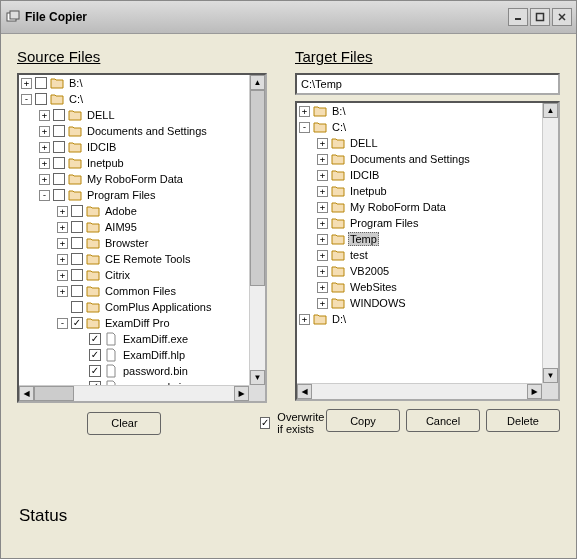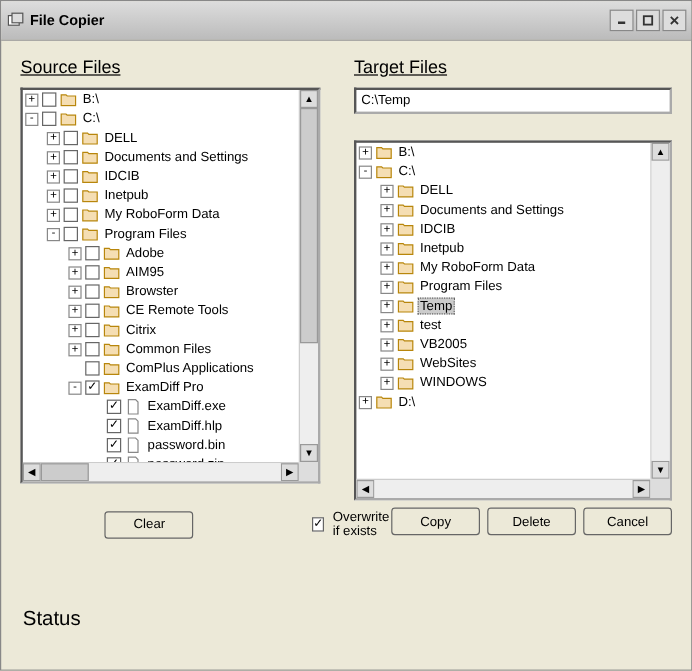--- a/index.html
+++ b/index.html
@@ -152,21 +152,21 @@
   .label { cursor: pointer; padding: 0 2px; }
   .label.selected { background: #ccc; border: 1px dotted #666; padding: 0 1px; }
   .path-input {
     width: 100%;
     height: 22px;
     border: 2px inset #aaa;
     background: #fff;
     padding: 2px 4px;
     font-family: inherit;
     font-size: 11px;
-    margin-bottom: 22px;
+    margin-bottom: 6px;
   }
   .below-cols {
     display: flex;
     margin-top: 6px;
     align-items: center;
   }
   .clear-wrap {
     width: 250px;
     display: flex;
     justify-content: center;
@@ -698,21 +698,21 @@
       <div class="clear-wrap">
         <button class="btn">Clear</button>
       </div>
       <div class="right-controls">
         <label class="cb-row">
           <span class="chk">✓</span>
           <span>Overwrite if exists</span>
         </label>
         <div class="action-btns">
           <button class="btn">Copy</button>
+          <button class="btn">Cancel</button>
           <button class="btn">Delete</button>
-          <button class="btn">Cancel</button>
         </div>
       </div>
     </div>
 
     <div class="status">Status</div>
   </div>
 </div>
 
 </body></html>

